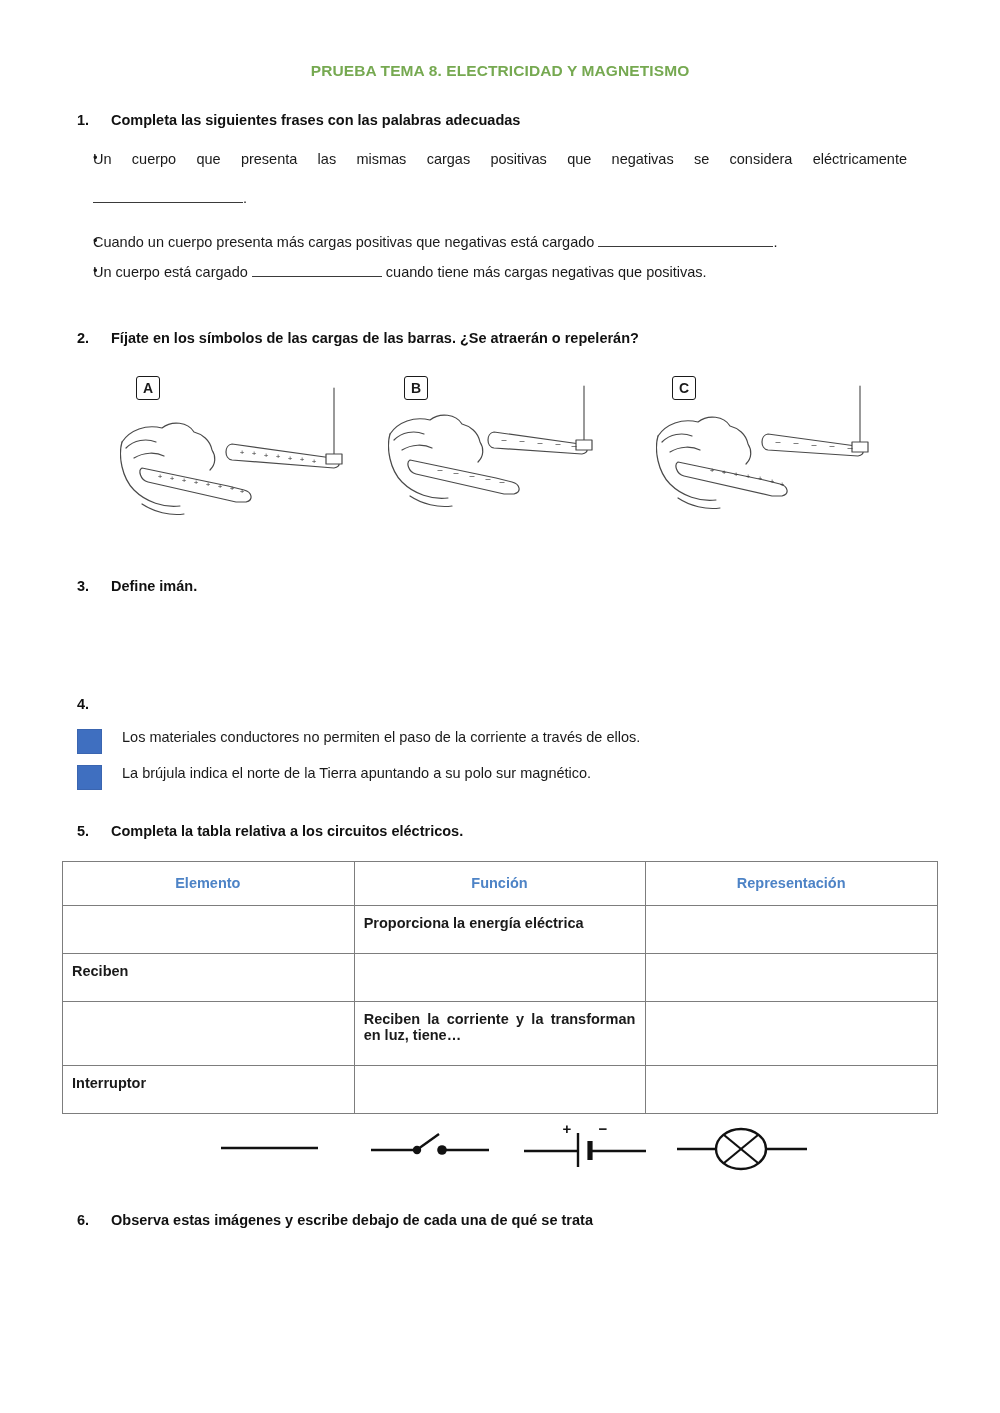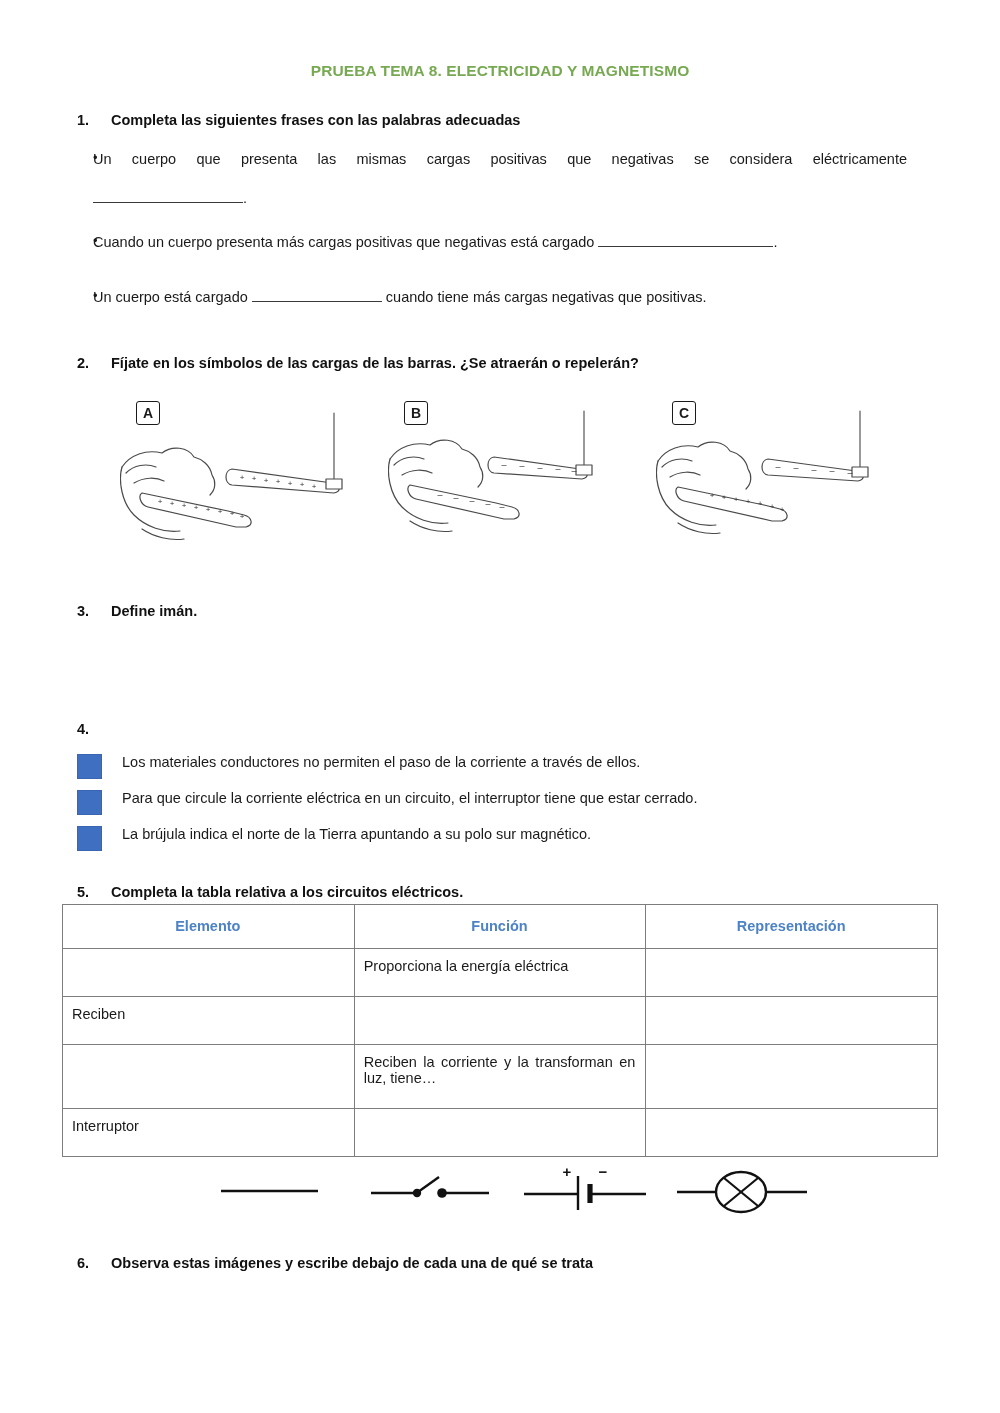--- a/index.html
+++ b/index.html
@@ -104,32 +104,32 @@
   .check-box {
     width: 25px; height: 25px;
     background: #3f6fc0;
     border: 1px solid #3a65b0;
     margin-left: 77px;
     margin-right: 20px;
     flex: none;
   }
 
   
-  .tbl-wrap { margin-top: 4px; padding: 0 40px 0 62px; }
+  .tbl-wrap { margin-top: 22px; padding: 0 40px 0 62px; }
   table.circuit-table {
     border-collapse: collapse;
     width: 876px;
     table-layout: fixed;
   }
   table.circuit-table td, table.circuit-table th {
     border: 1.2px solid #7d7d7d;
     padding: 9px 10px 9px 9px;
     font-size: 14.5px;
     vertical-align: top;
-    font-weight: normal;
+    font-weight: bold;
   }
   table.circuit-table th {
     text-align: center;
     color: #4d83c6;
     font-weight: bold;
     height: 44px;
     vertical-align: middle;
   }
   td.c-el { width: 248px; height: 48px; }
   td.c-fn { width: 382px; }
@@ -176,21 +176,21 @@
       </div>
 
       <div class="bullet-row" style="margin-top:18px">
         <span class="bullet-dot"></span>
         <span class="bullet-body">
           <span>Cuando un cuerpo presenta más cargas positivas que negativas está cargado</span>
           <span class="blank b-lg"></span><span>.</span>
         </span>
       </div>
 
-      <div class="bullet-row" style="margin-top:26px">
+      <div class="bullet-row" style="margin-top:1px">
         <span class="bullet-dot"></span>
         <span class="bullet-body">
           <span>Un cuerpo está cargado</span>
           <span class="blank b-sm"></span>
           <span>cuando tiene más cargas negativas que positivas.</span>
         </span>
       </div>
 
     </div>
   </div>
@@ -323,24 +323,20 @@
 
   <div class="q-block" style="margin-top:6px">
     <div class="q-head">
       <span class="q-num">4.</span>
     </div>
 
     <div class="check-list">
       <div class="check-row">
         <span class="check-box"></span>
         <span>Los materiales conductores no permiten el paso de la corriente a través de ellos.</span>
-      </div>
-      <div class="check-row">
-        <span class="check-box"></span>
-        <span>Para que circule la corriente eléctrica en un circuito, el interruptor tiene que estar cerrado.</span>
       </div>
       <div class="check-row">
         <span class="check-box"></span>
         <span>La brújula indica el norte de la Tierra apuntando a su polo sur magnético.</span>
       </div>
     </div>
   </div>
 
   <div class="q-block" style="margin-top:22px">
     <div class="q-head">

